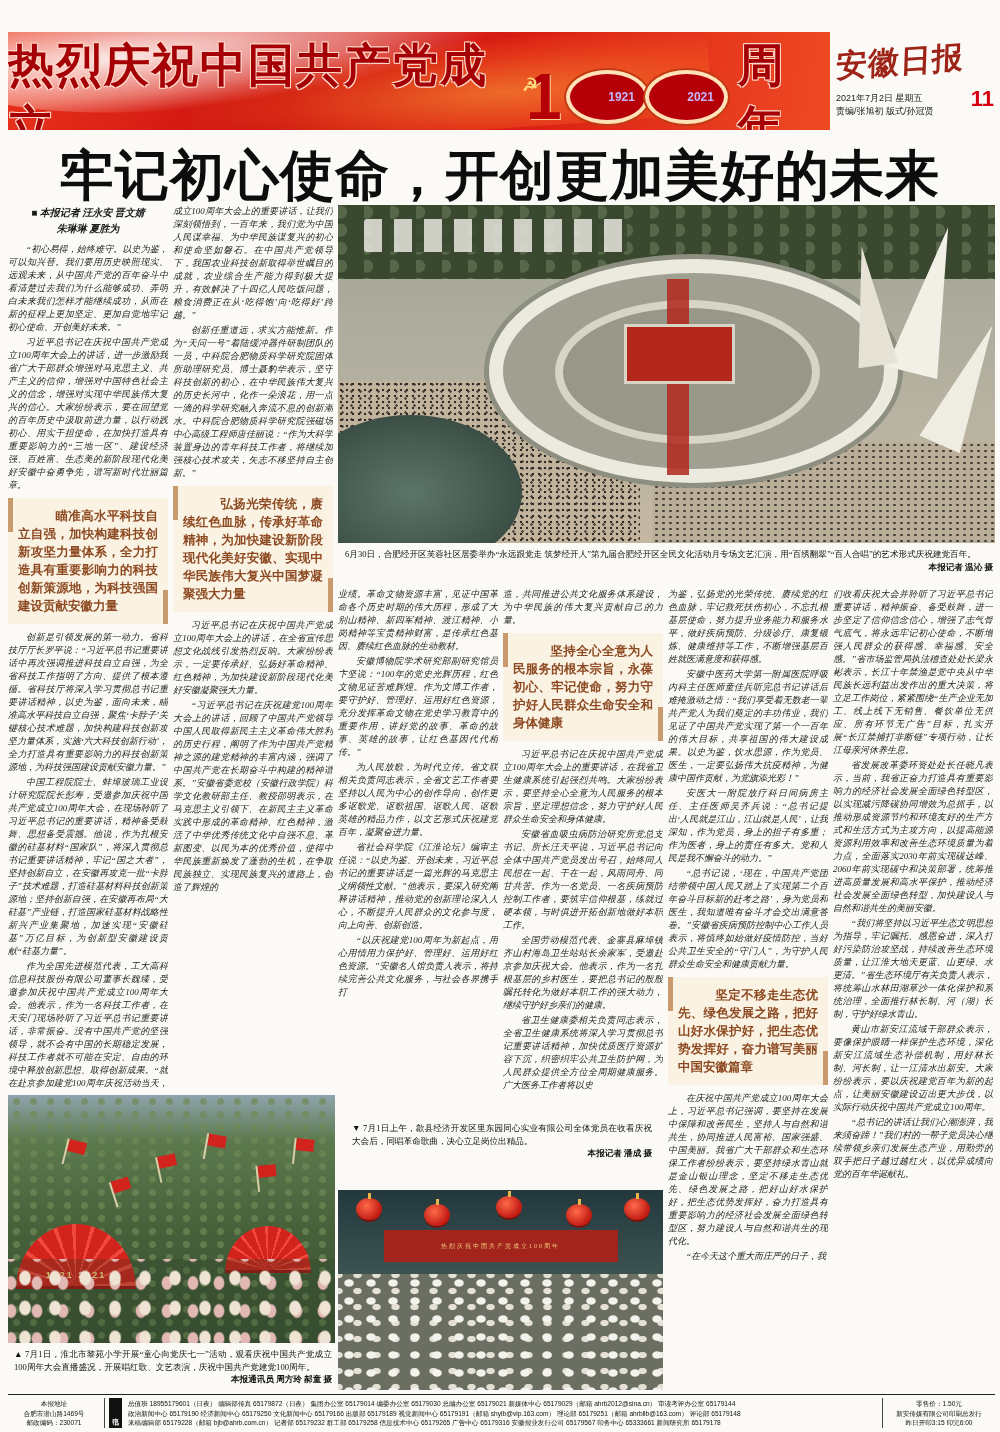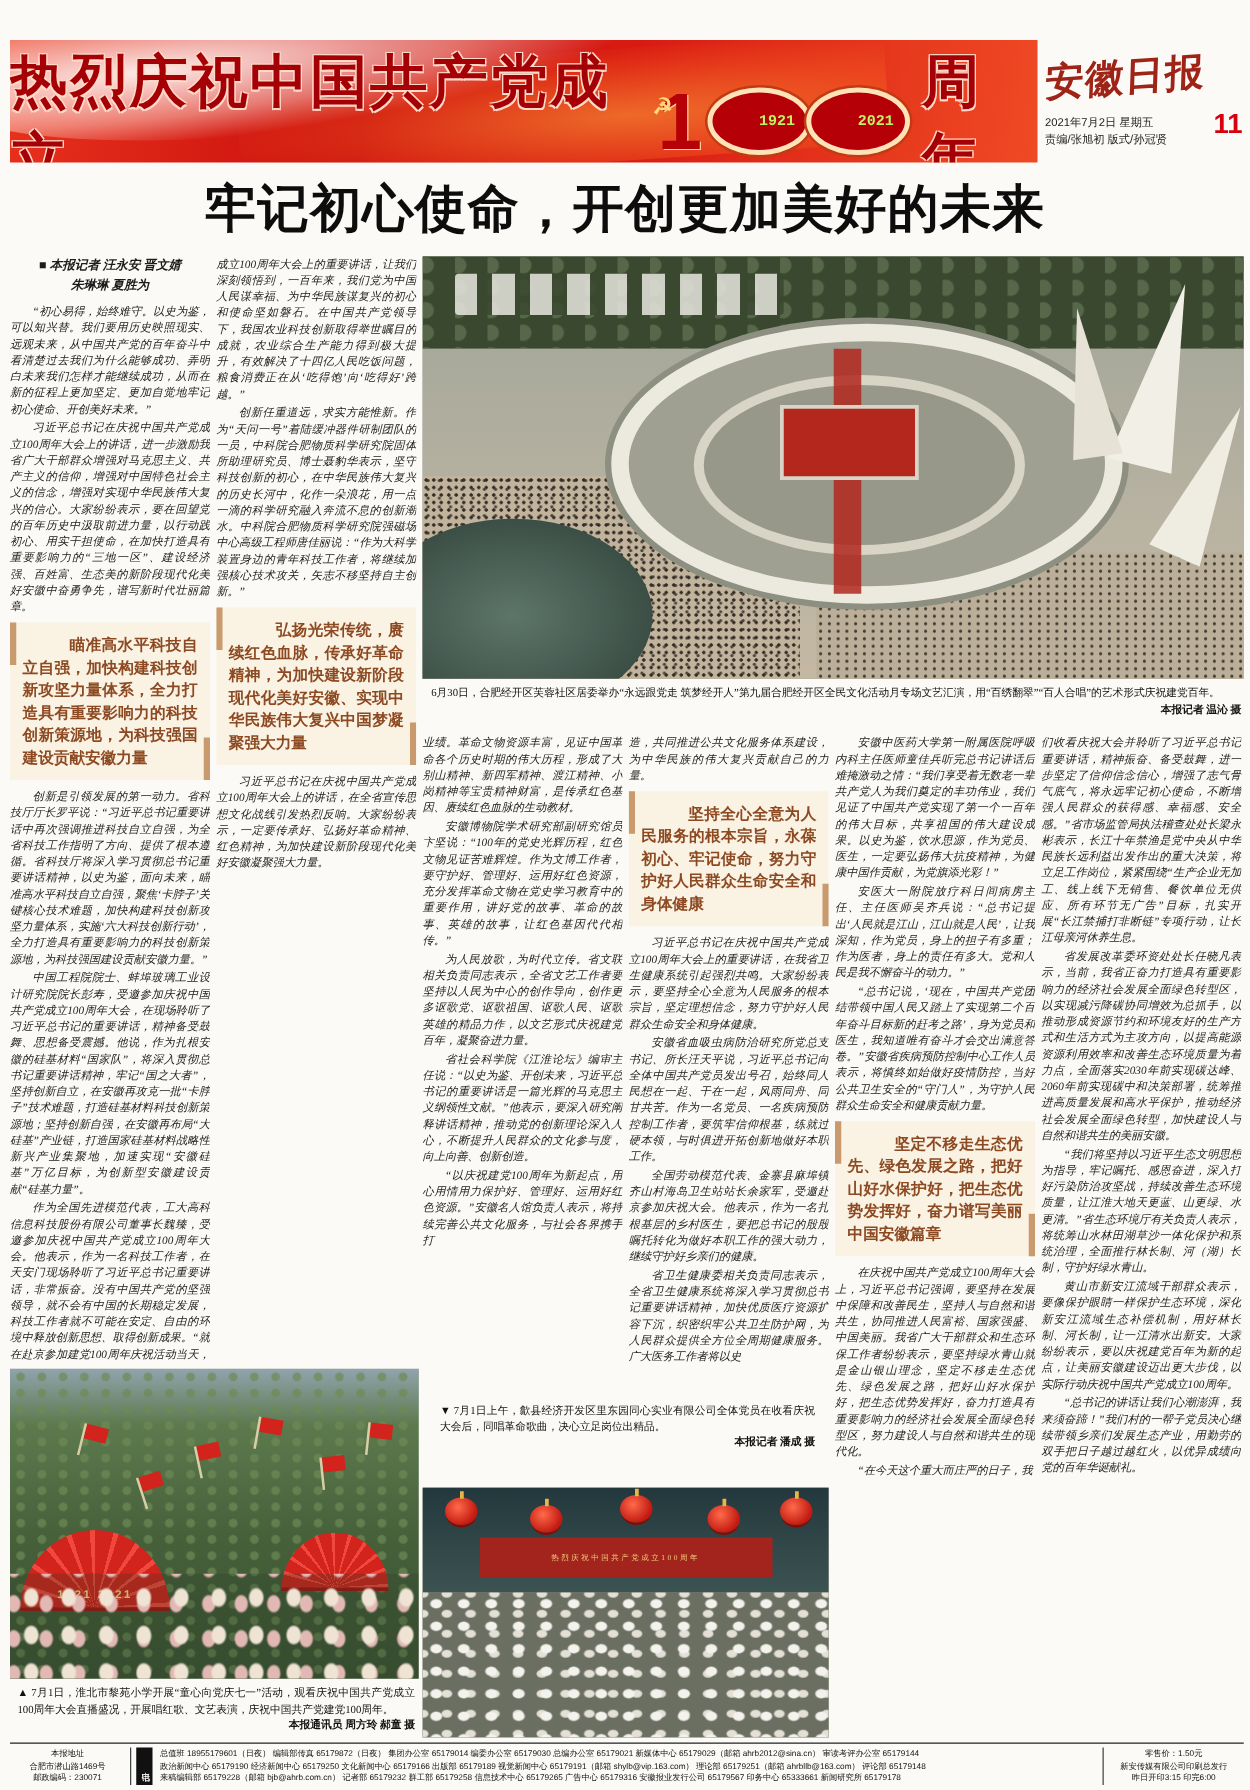--- a/index.html
+++ b/index.html
@@ -18,33 +18,33 @@
     transform:rotate(-4deg);}
   .banner-inner{position:relative;display:flex;align-items:center;gap:10px;margin-top:32px;}
   .slogan{font-family:"Liberation Sans","DejaVu Sans",sans-serif;font-weight:bold;font-size:46px;color:#a50006;letter-spacing:2px;
     text-shadow:1px 1px 0 #ffd9c8,-1px -1px 0 #ffd9c8,1px -1px 0 #ffd9c8,-1px 1px 0 #ffd9c8;}
   .logo100{display:flex;align-items:center;}
   .logo-one{position:relative;font-family:"Liberation Sans",sans-serif;font-weight:bold;font-size:64px;line-height:60px;color:#b50008;
     text-shadow:1px 1px 0 #ffcf9a;}
   .logo-emblem{position:absolute;top:-12px;left:-4px;font-size:18px;color:#ffd978;text-shadow:none;}
   .logo-zero{width:46px;height:46px;border-radius:50%;background:#b50008;border:4px solid #ffe2b8;
     box-shadow:0 0 0 2px #c23a12;display:flex;align-items:center;justify-content:center;
-    font-family:Liberation Mono, monospace;font-weight:bold;font-size:12px;color:#bef264;margin-left:4px;padding-left:29px;}
+    font-family:Liberation Sans, sans-serif;font-weight:bold;font-size:12px;color:#c4b5fd;margin-left:4px;padding-left:29px;}
   .logo-zero+.logo-zero{margin-left:-4px;}
 
   
   .masthead{position:absolute;left:836px;top:40px;width:158px;height:92px;}
   .paper-name{font-family:"Liberation Serif",serif;font-weight:bold;font-size:31px;color:#9e2418;
     transform:rotate(-4deg) skewX(-6deg);letter-spacing:1px;white-space:nowrap;}
   .issue{margin-top:10px;font-family:"Liberation Sans",sans-serif;font-size:9px;color:#222;line-height:13px;width:128px;text-align:left;}
   .pageno{position:absolute;right:0;top:46px;font-family:"Liberation Sans",sans-serif;font-weight:bold;font-size:22px;color:#d6000f;}
 
   
   .headline{position:absolute;left:0;top:140px;width:1000px;text-align:center;
-    font-family:"Liberation Sans","DejaVu Sans",sans-serif;font-weight:bold;font-size:41px;color:#0d0d0d;letter-spacing:1px;}
+    font-family:"Liberation Sans","DejaVu Sans",sans-serif;font-weight:bold;font-size:54px;color:#0d0d0d;letter-spacing:1px;}
 
   
   .col{position:absolute;width:160px;overflow:hidden;font-size:9px;line-height:13px;color:#1c1c1c;text-align:justify;}
   .col p{margin:0 0 2px 0;text-indent:2em;font-style:italic;}
   .col p.cont{text-indent:0;}
   .byline{font-weight:bold;text-align:center;text-indent:0 !important;font-size:10px;line-height:16px;margin-bottom:6px !important;}
   .byline .sq{color:#8a8a8a;}
   .subhead{position:relative;margin:6px 0 7px 0;padding:9px 10px;background:#faf2e3;
     font-family:"Liberation Sans",sans-serif;font-weight:bold;font-size:12.5px;line-height:18px;color:#8d4a22;text-align:justify;}
   .subhead::before{content:"";position:absolute;left:0;top:0;width:5px;height:34px;background:#c89a6e;}
@@ -162,20 +162,21 @@
 
   </div>
 
   <div class="col" style="left:173px;top:205px;height:886px;">
     <p class="cont">成立100周年大会上的重要讲话，让我们深刻领悟到，一百年来，我们党为中国人民谋幸福、为中华民族谋复兴的初心和使命坚如磐石。在中国共产党领导下，我国农业科技创新取得举世瞩目的成就，农业综合生产能力得到极大提升，有效解决了十四亿人民吃饭问题，粮食消费正在从‘吃得饱’向‘吃得好’跨越。”</p>
     <p>创新任重道远，求实方能惟新。作为“天问一号”着陆缓冲器件研制团队的一员，中科院合肥物质科学研究院固体所助理研究员、博士聂豹华表示，坚守科技创新的初心，在中华民族伟大复兴的历史长河中，化作一朵浪花，用一点一滴的科学研究融入奔流不息的创新潮水。中科院合肥物质科学研究院强磁场中心高级工程师唐佳丽说：“作为大科学装置身边的青年科技工作者，将继续加强核心技术攻关，矢志不移坚持自主创新。”</p>
     <div class="subhead">
         <span class="si">弘扬光荣传统，赓续红色血脉，传承好革命精神，为加快建设新阶段现代化美好安徽、实现中华民族伟大复兴中国梦凝聚强大力量</span>
       </div>
     <p>习近平总书记在庆祝中国共产党成立100周年大会上的讲话，在全省宣传思想文化战线引发热烈反响。大家纷纷表示，一定要传承好、弘扬好革命精神、红色精神，为加快建设新阶段现代化美好安徽凝聚强大力量。</p>
+    <p>“习近平总书记在庆祝建党100周年大会上的讲话，回顾了中国共产党领导中国人民取得新民主主义革命伟大胜利的历史行程，阐明了作为中国共产党精神之源的建党精神的丰富内涵，强调了中国共产党在长期奋斗中构建的精神谱系。”安徽省委党校（安徽行政学院）科学文化教研部主任、教授邵明表示，在马克思主义引领下、在新民主主义革命实践中形成的革命精神、红色精神，激活了中华优秀传统文化中自强不息、革新图变、以民为本的优秀价值，使得中华民族重新焕发了蓬勃的生机，在争取民族独立、实现民族复兴的道路上，创造了辉煌的</p>
   </div>
 
   <div class="photo" style="left:338px;top:205px;width:657px;height:338px;">
     <div class="bp-trees"></div>
     <div class="bp-tents"></div>
     <div class="bp-plaza"></div>
     <div class="bp-crowd"></div>
     <div class="bp-crowd2"></div>
     <div class="bp-ring"></div>
     <div class="bp-ring-inner" style="left:33%;top:28%;width:38%;height:38%;"></div>
@@ -204,20 +205,21 @@
     <div class="subhead">
         <span class="si">坚持全心全意为人民服务的根本宗旨，永葆初心、牢记使命，努力守护好人民群众生命安全和身体健康</span>
       </div>
     <p>习近平总书记在庆祝中国共产党成立100周年大会上的重要讲话，在我省卫生健康系统引起强烈共鸣。大家纷纷表示，要坚持全心全意为人民服务的根本宗旨，坚定理想信念，努力守护好人民群众生命安全和身体健康。</p>
     <p>安徽省血吸虫病防治研究所党总支书记、所长汪天平说，习近平总书记向全体中国共产党员发出号召，始终同人民想在一起、干在一起，风雨同舟、同甘共苦。作为一名党员、一名疾病预防控制工作者，要筑牢信仰根基，练就过硬本领，与时俱进开拓创新地做好本职工作。</p>
     <p>全国劳动模范代表、金寨县麻埠镇齐山村海岛卫生站站长余家军，受邀赴京参加庆祝大会。他表示，作为一名扎根基层的乡村医生，要把总书记的殷殷嘱托转化为做好本职工作的强大动力，继续守护好乡亲们的健康。</p>
     <p>省卫生健康委相关负责同志表示，全省卫生健康系统将深入学习贯彻总书记重要讲话精神，加快优质医疗资源扩容下沉，织密织牢公共卫生防护网，为人民群众提供全方位全周期健康服务。广大医务工作者将以史</p>
   </div>
 
   <div class="col" style="left:668px;top:588px;height:802px;">
+    <p class="cont">为鉴，弘扬党的光荣传统、赓续党的红色血脉，牢记救死扶伤初心，不忘扎根基层使命，努力提升业务能力和服务水平，做好疾病预防、分级诊疗、康复锻炼、健康维持等工作，不断增强基层百姓就医满意度和获得感。</p>
     <p>安徽中医药大学第一附属医院呼吸内科主任医师童佳兵听完总书记讲话后难掩激动之情：“我们享受着无数老一辈共产党人为我们奠定的丰功伟业，我们见证了中国共产党实现了第一个一百年的伟大目标，共享祖国的伟大建设成果。以史为鉴，饮水思源，作为党员、医生，一定要弘扬伟大抗疫精神，为健康中国作贡献，为党旗添光彩！”</p>
     <p>安医大一附院放疗科日间病房主任、主任医师吴齐兵说：“总书记提出‘人民就是江山，江山就是人民’，让我深知，作为党员，身上的担子有多重；作为医者，身上的责任有多大。党和人民是我不懈奋斗的动力。”</p>
     <p>“总书记说，‘现在，中国共产党团结带领中国人民又踏上了实现第二个百年奋斗目标新的赶考之路’，身为党员和医生，我知道唯有奋斗才会交出满意答卷。”安徽省疾病预防控制中心工作人员表示，将慎终如始做好疫情防控，当好公共卫生安全的“守门人”，为守护人民群众生命安全和健康贡献力量。</p>
     <div class="subhead">
         <span class="si">坚定不移走生态优先、绿色发展之路，把好山好水保护好，把生态优势发挥好，奋力谱写美丽中国安徽篇章</span>
       </div>
     <p>在庆祝中国共产党成立100周年大会上，习近平总书记强调，要坚持在发展中保障和改善民生，坚持人与自然和谐共生，协同推进人民富裕、国家强盛、中国美丽。我省广大干部群众和生态环保工作者纷纷表示，要坚持绿水青山就是金山银山理念，坚定不移走生态优先、绿色发展之路，把好山好水保护好，把生态优势发挥好，奋力打造具有重要影响力的经济社会发展全面绿色转型区，努力建设人与自然和谐共生的现代化。</p>
     <p>“在今天这个重大而庄严的日子，我</p>
   </div>
 

